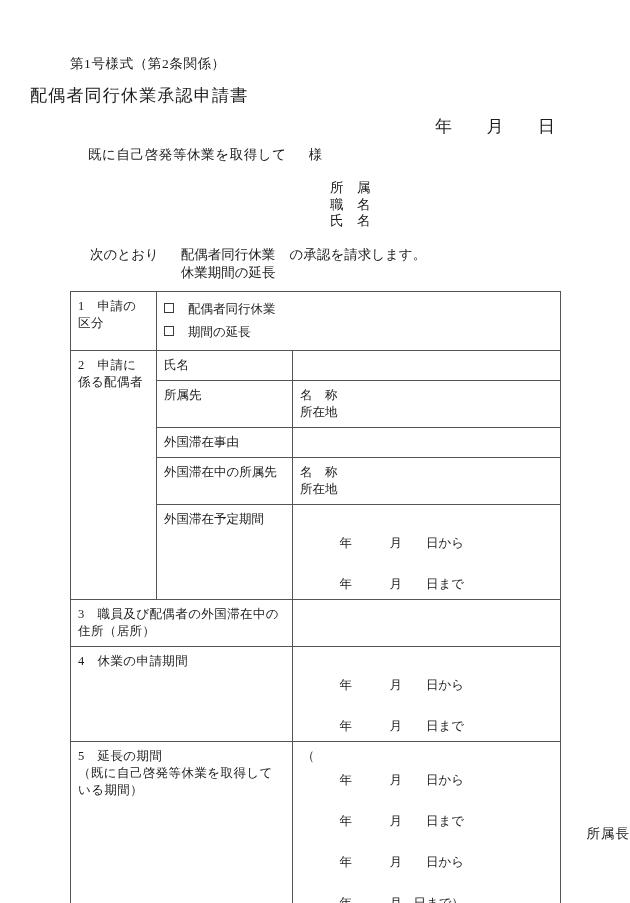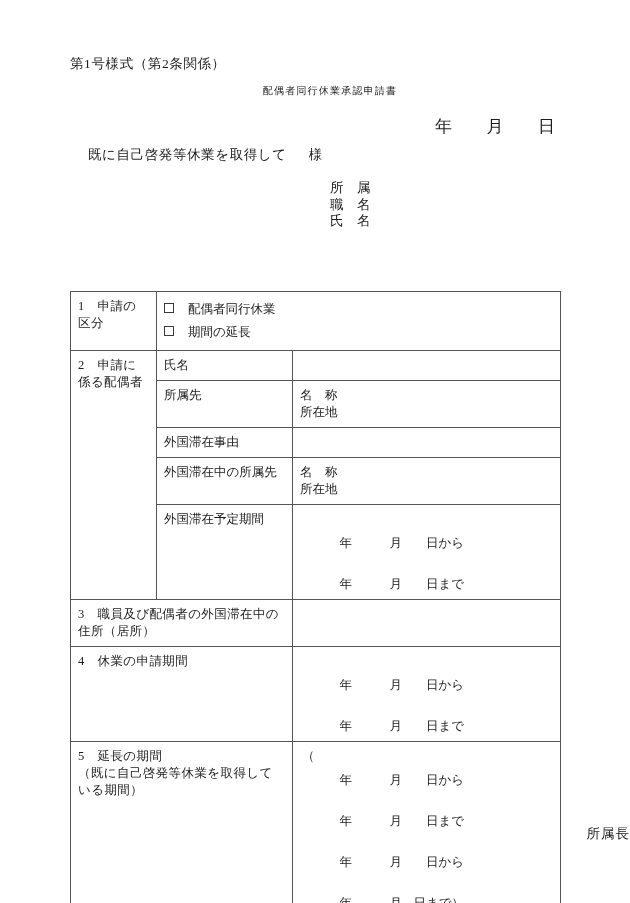--- a/index.html
+++ b/index.html
@@ -29,22 +29,21 @@
     top: 55px;
     font-size: 13.5px;
     letter-spacing: 0.6px;
     white-space: nowrap;
   }
   .doc-title {
     position: absolute;
     left: 0;
     right: 0;
     top: 84px;
-    text-align: center;
-    font-size: 10px;
+    font-size: 17px;
     letter-spacing: 1.2px;
     padding-left: 30px;
     box-sizing: border-box;
   }
   .date-line {
     position: absolute;
     left: 435px;
     top: 115px;
     font-size: 17px;
     white-space: nowrap;
@@ -175,20 +174,23 @@
   <div class="addressee">
     <span>既に自己啓発等休業を取得して</span><span class="honorific">様</span>
   </div>
 
   <div class="applicant-block">
     <div>所　属</div>
     <div>職　名</div>
     <div>氏　名</div>
   </div>
 
+  <div class="statement">
+    <span class="lead">次のとおり</span><span class="kind-col"><span class="k1">配偶者同行休業</span><span class="k2">休業期間の延長</span></span><span class="tail">の承認を請求します。</span>
+  </div>
 
   <table class="form">
     <colgroup>
       <col class="col-a">
       <col class="col-b">
       <col>
     </colgroup>
     <tbody>
 
       <tr>

